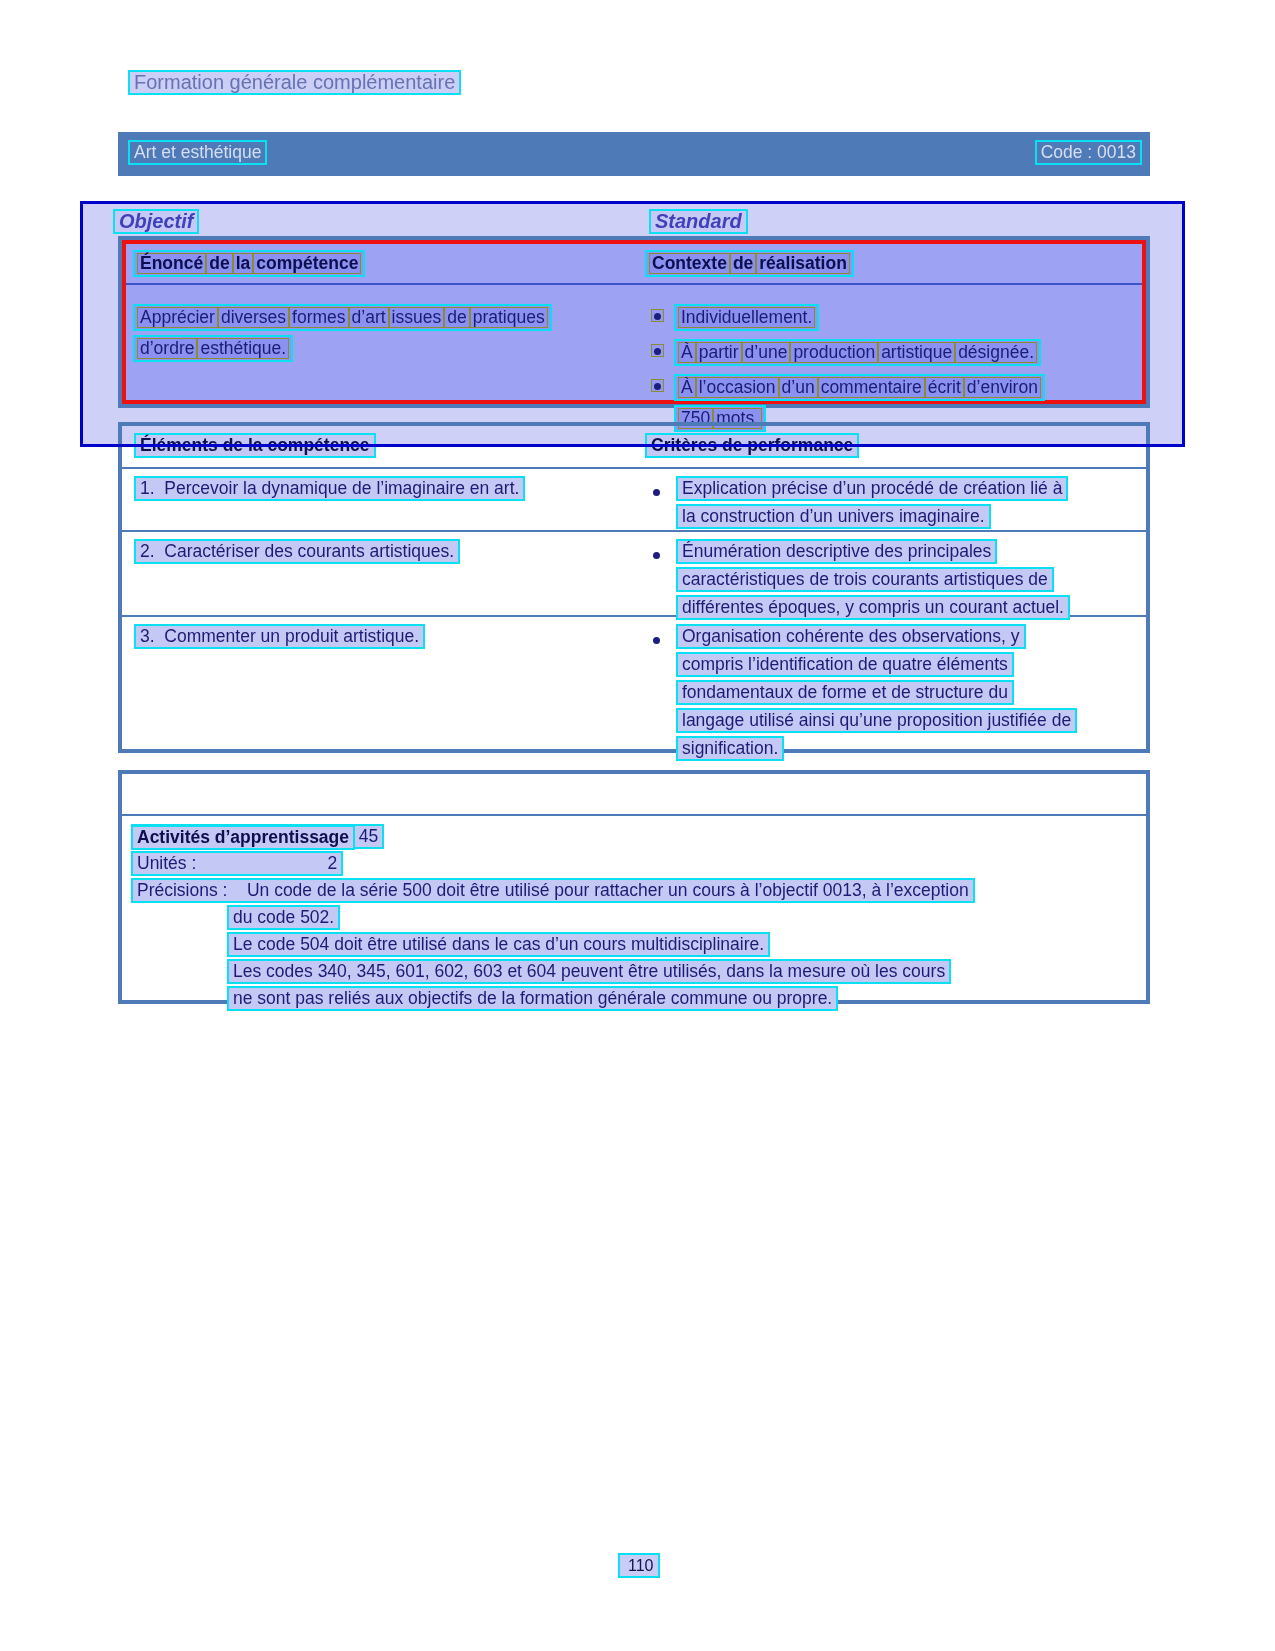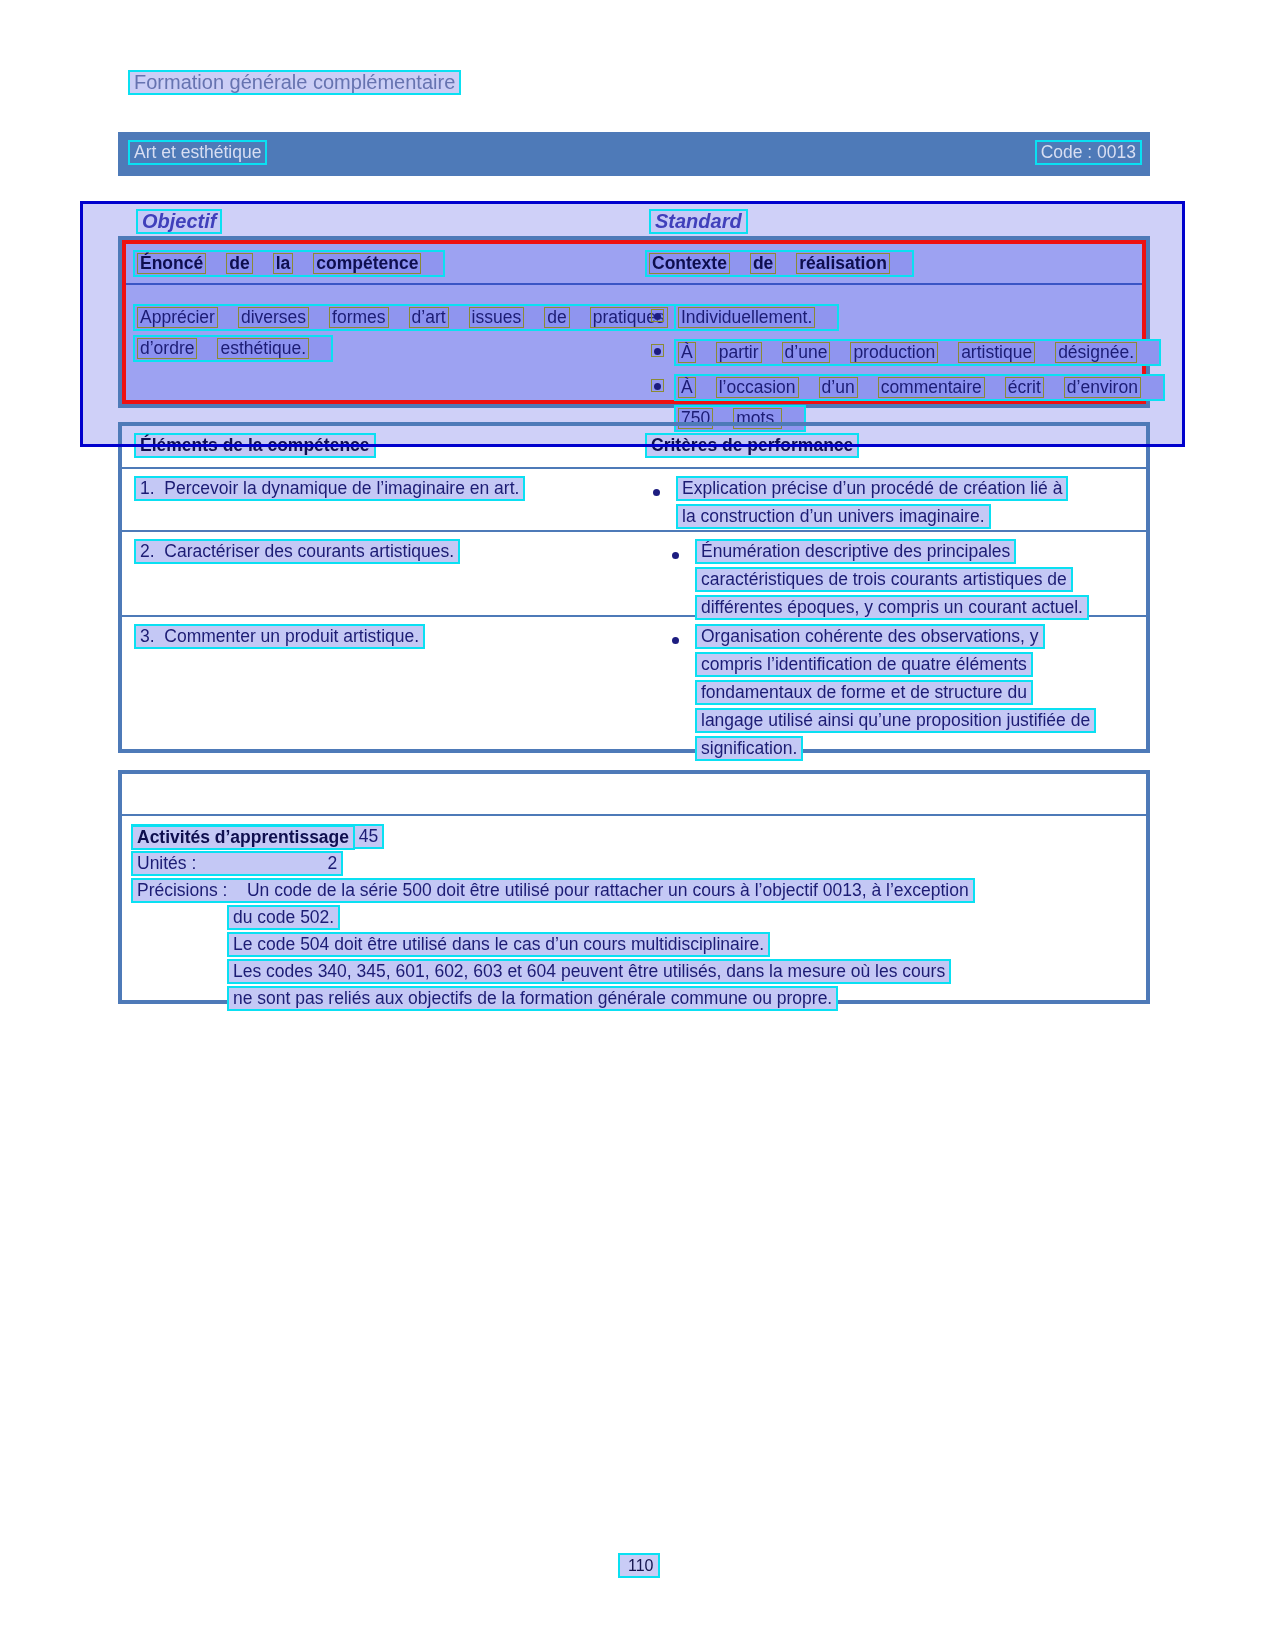--- a/index.html
+++ b/index.html
@@ -26,21 +26,21 @@
   .hl{
     display:inline-block;border:2px solid var(--cyan);background:var(--hlfill);
     padding:1px 4px;font-size:17.5px;line-height:19px;white-space:pre;color:var(--ink);
   }
   .hl.dark{background:var(--hlfill-dark);}
   .hl.plain{background:transparent;}
   .hl.bold{font-weight:bold;color:var(--ink-dark);}
   
   .w{
     display:inline-block;border:1px solid var(--olive);background:rgba(120,130,245,0.18);
-    padding:0 2px;margin-right:20px;
+    padding:0 2px;margin-right:0;
   }
   .words{padding:1px 2px;}
   .dot-i{display:inline-block;width:7px;height:7px;border-radius:50%;background:#1d1d80;vertical-align:middle;}
   
   .doc-header-hl{font-size:20px;color:#6673b0;background:#cbcef6;}
   
   .banner{background:var(--banner-blue);}
   .banner .hl{color:#d8def2;font-size:17.5px;}
   
   .outer-box{
@@ -57,21 +57,21 @@
   .en-right{flex:1;padding-left:6px;}
   .bg{display:flex;margin-bottom:4px;align-items:flex-start;}
   .bg .w.dotbox{margin:5px 10px 0 0;line-height:9px;padding:1px 2px;}
   .bg .bl .hl{margin-bottom:4px;display:table;}
   
   .strike{background:var(--navy);z-index:30;}
   
   .t2{border:4px solid var(--steel);box-sizing:border-box;background:transparent;}
   .t2-head{height:41px;position:relative;border-bottom:2px solid var(--steel);}
   .t2-row{display:flex;box-sizing:border-box;}
-  .t2-row + .t2-row{border-top:2px solid var(--steel);gap:19px;}
+  .t2-row + .t2-row{border-top:2px solid var(--steel);}
   .t2-left{width:523px;padding:7px 0 0 12px;box-sizing:border-box;}
   .t2-right{flex:1;padding:7px 0 0 6px;display:flex;align-items:flex-start;}
   .dot-plain{width:9px;margin:7px 14px 0 2px;flex:none;}
   .t2-right .bl .hl{display:table;margin-bottom:3px;}
   
   .act{border:4px solid var(--steel);background:#ffffff;box-sizing:border-box;}
   .act-head{height:40px;border-bottom:2px solid var(--steel);position:relative;}
   .act-body{padding:8px 0 0 9px;}
   .act-line{margin-bottom:2px;}
   .act-line .hl{display:inline-block;}
@@ -84,21 +84,21 @@
 <div id="page">
 
   <span class="abs hl doc-header-hl" style="left:128px;top:70px;">Formation générale complémentaire</span>
 
   <div class="abs banner" style="left:118px;top:132px;width:1032px;height:44px;">
     <span class="abs hl plain" style="left:10px;top:8px;">Art et esthétique</span>
     <span class="abs hl plain" style="right:8px;top:8px;">Code : 0013</span>
   </div>
 
   <div class="abs outer-box" style="left:80px;top:201px;width:1105px;height:246px;">
-    <span class="abs hl obj-label" style="left:53px;top:5px;">Objectif</span>
+    <span class="abs hl obj-label" style="left:30px;top:5px;">Objectif</span>
     <span class="abs hl obj-label" style="left:566px;top:5px;">Standard</span>
   </div>
 
   <div class="abs enonce-box" style="left:118px;top:236px;width:1032px;height:172px;">
     <div class="red-inner">
       <div class="en-head">
         <span class="abs hl dark bold words" style="left:7px;top:6px;"><span class="w">Énoncé</span><span class="w">de</span><span class="w">la</span><span class="w">compétence</span></span>
         <span class="abs hl dark bold words" style="left:519px;top:6px;"><span class="w">Contexte</span><span class="w">de</span><span class="w">réalisation</span></span>
       </div>
       <div class="en-body">

